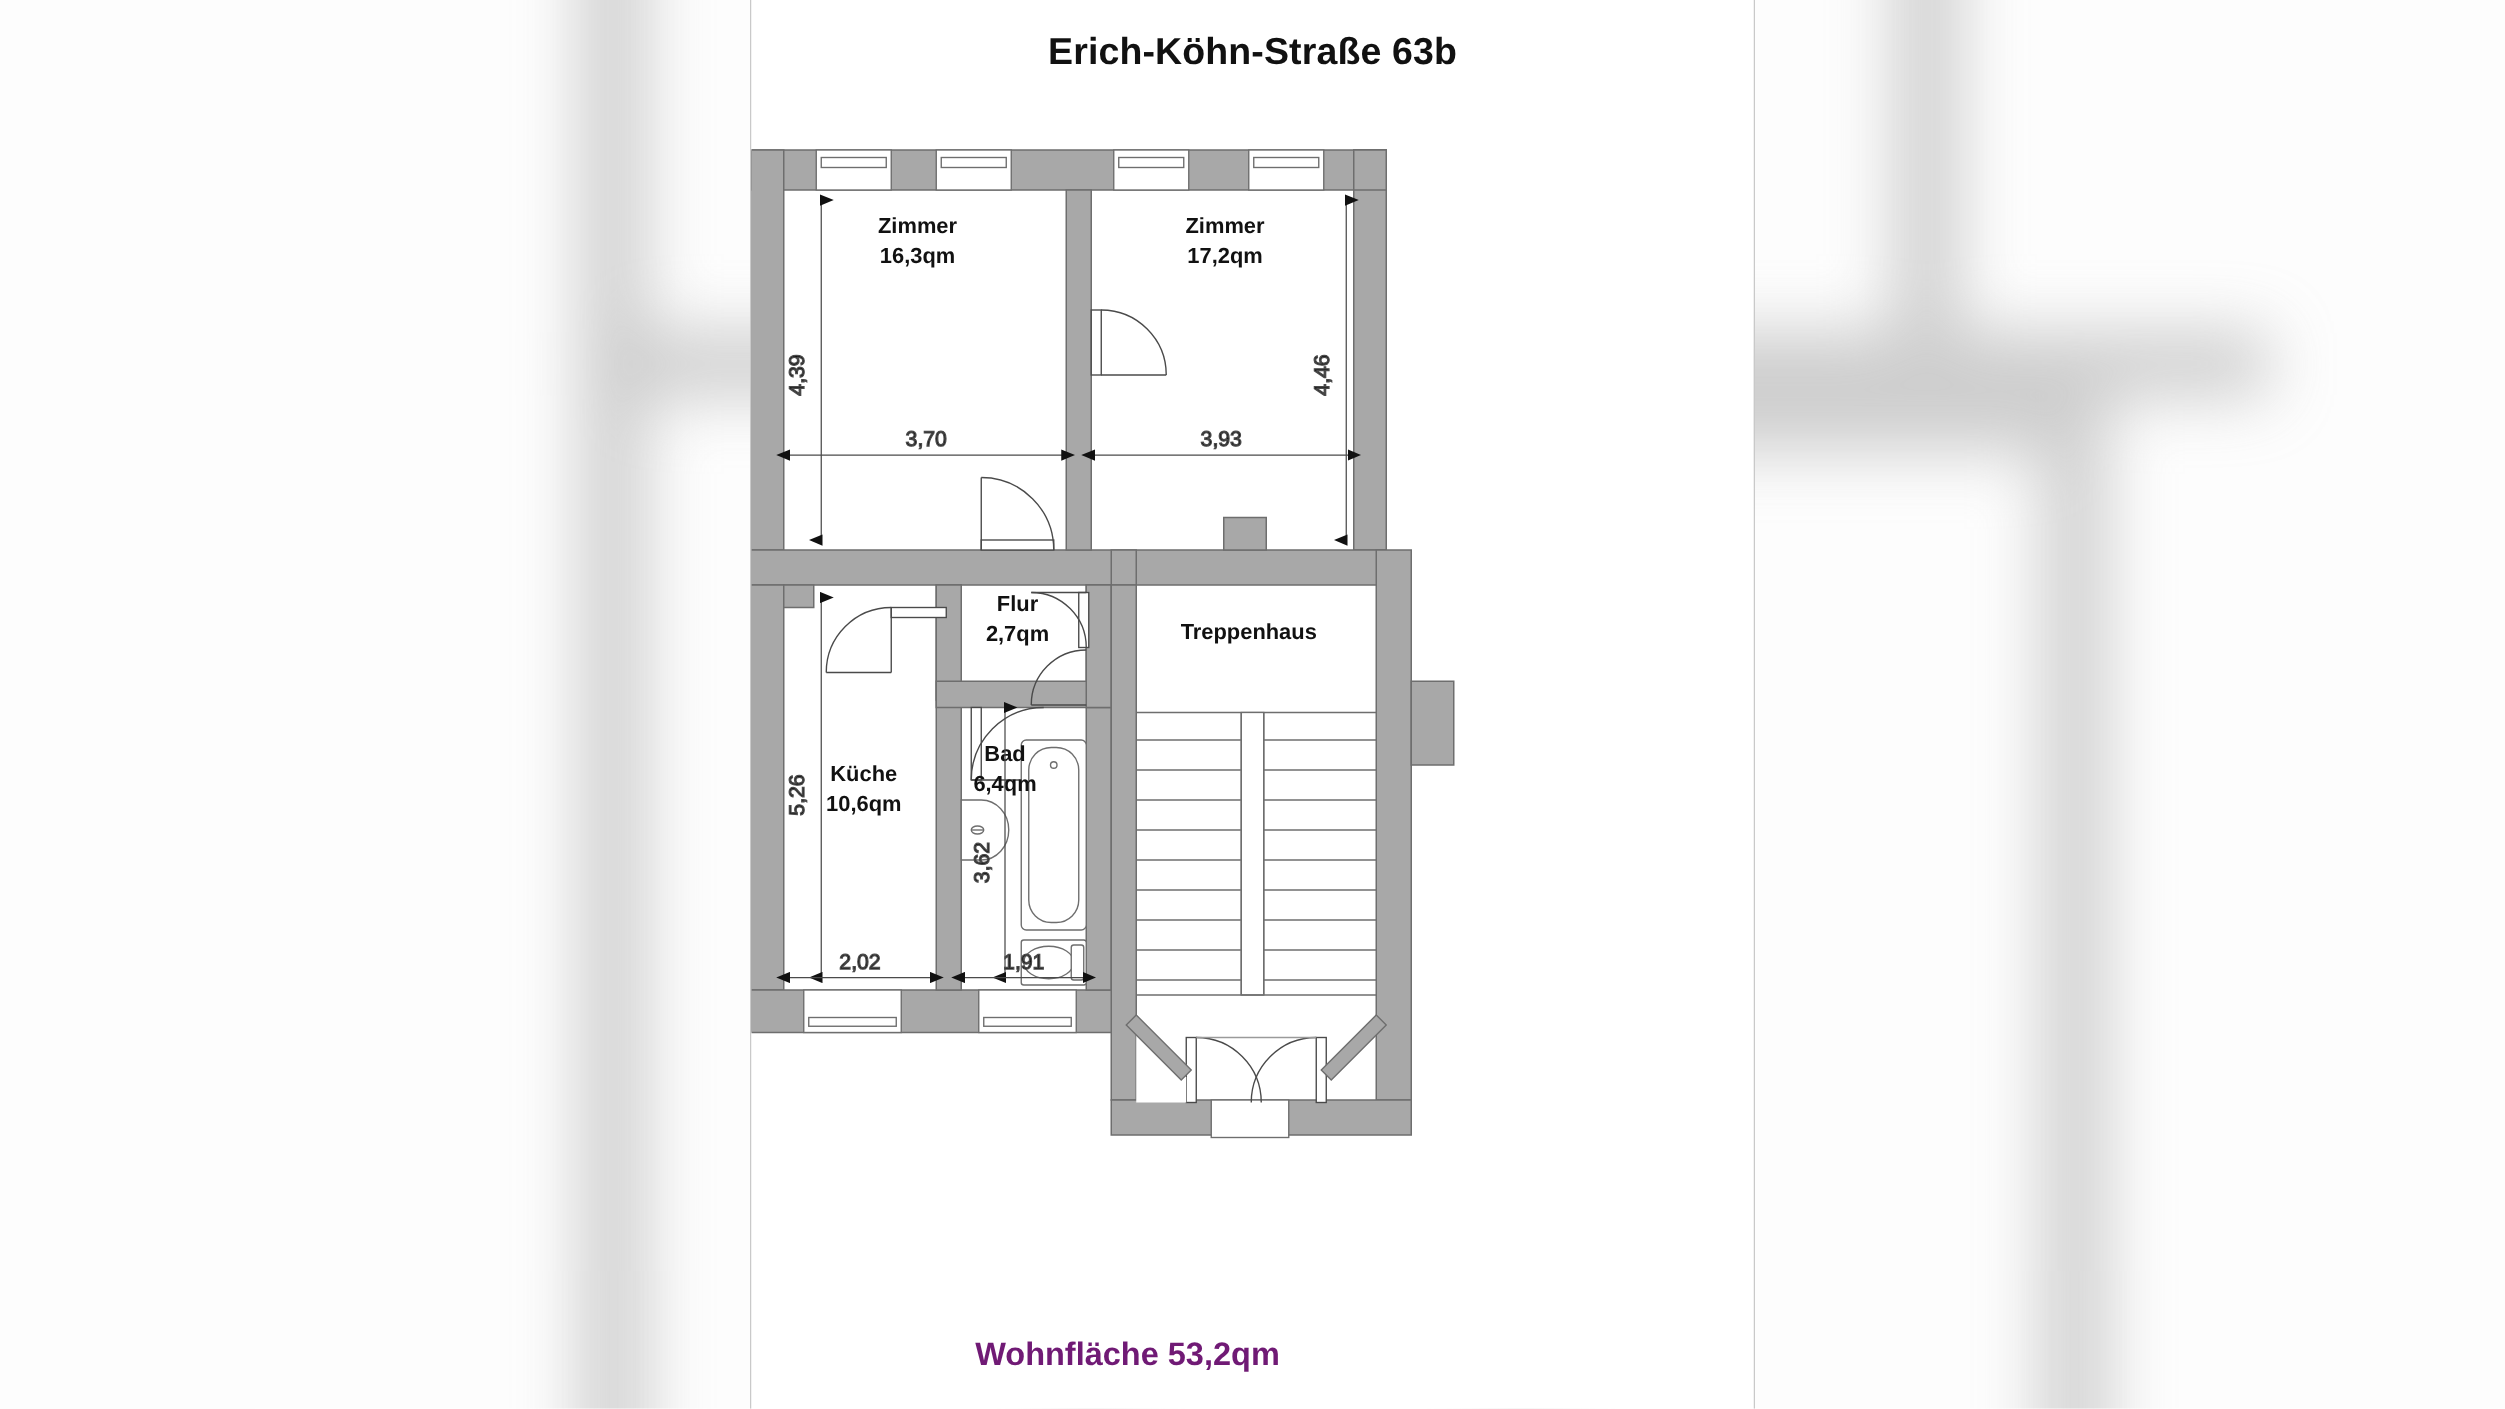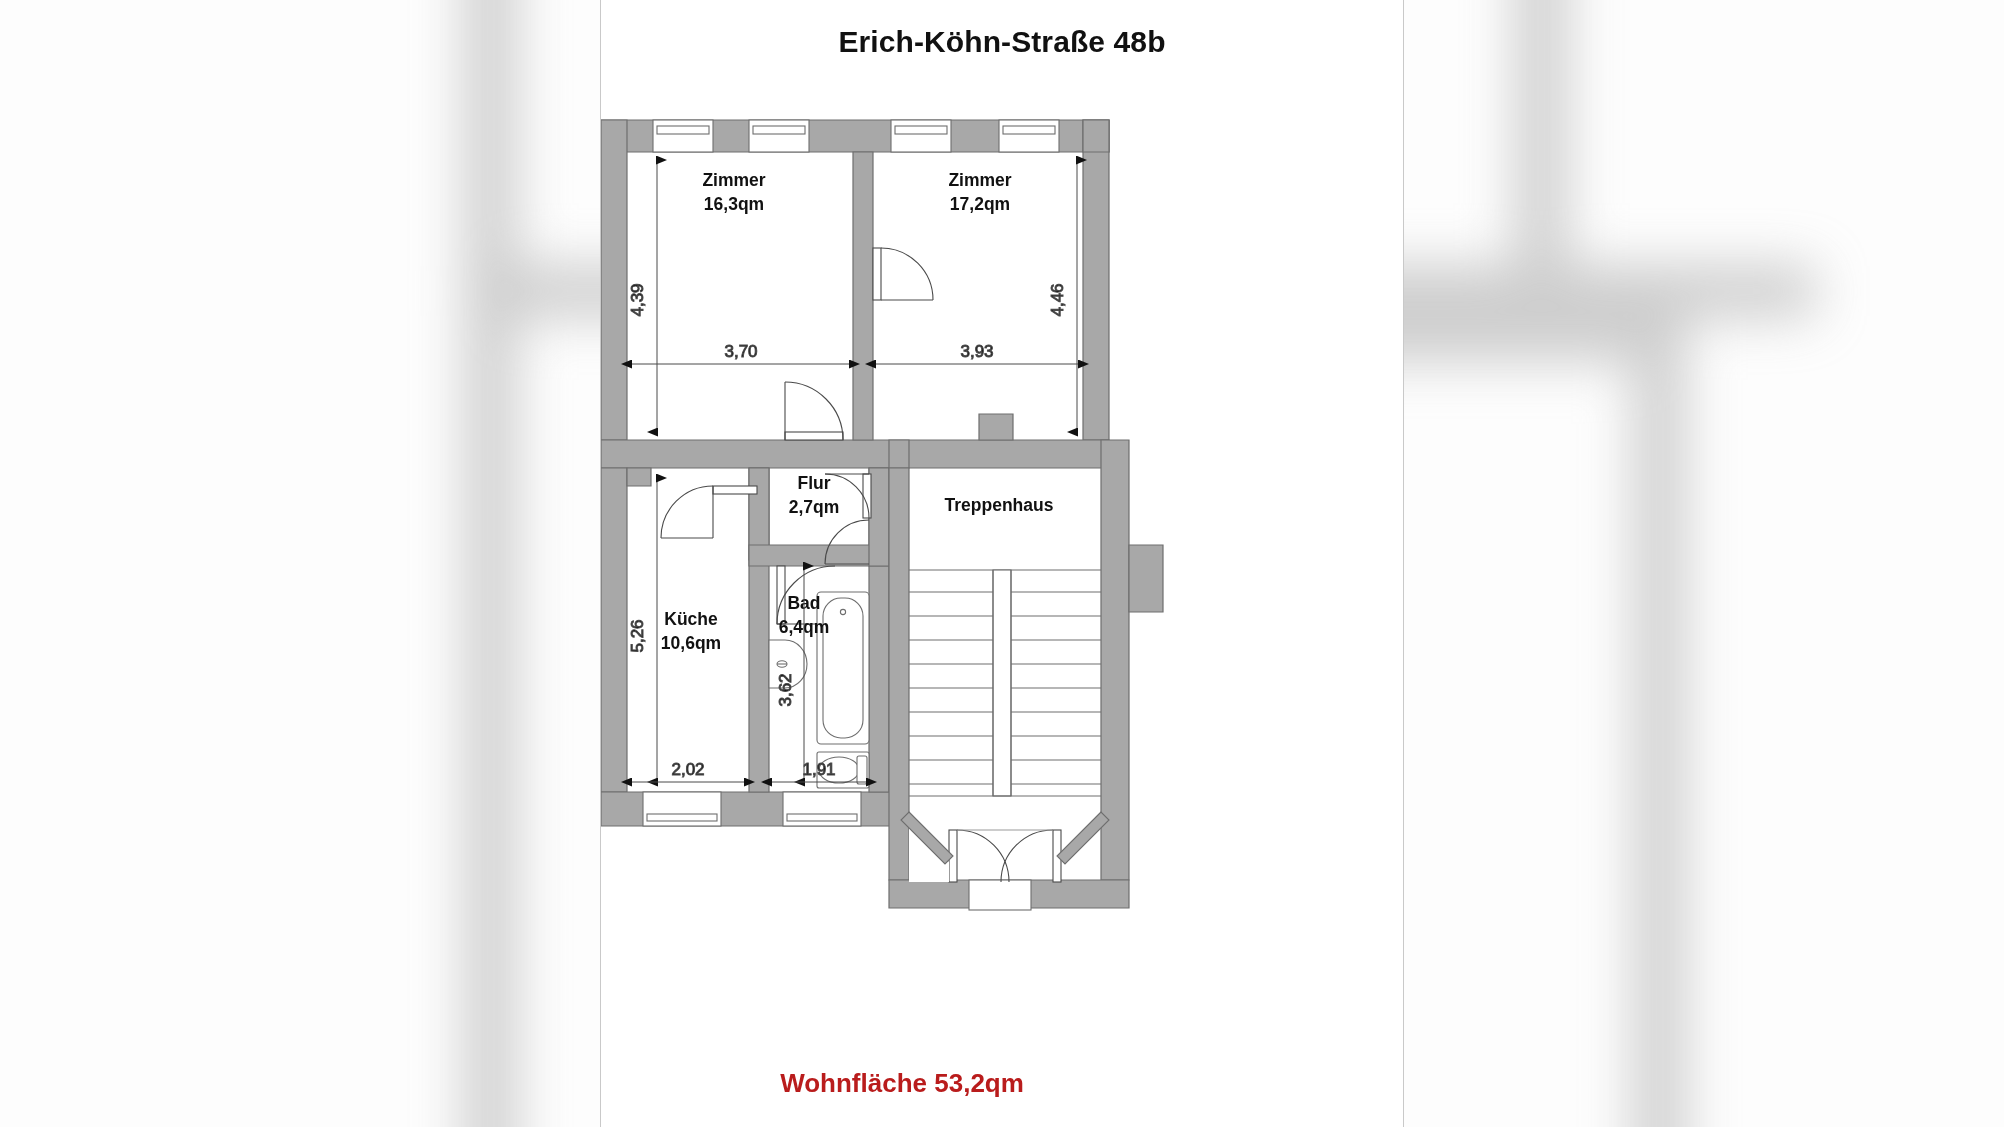--- a/index.html
+++ b/index.html
@@ -34,21 +34,21 @@
 
   
   .title{
     position:absolute;width:100%;text-align:center;
     font-weight:bold;color:#111;letter-spacing:.1px;
   }
   #title-1{top:25px;font-size:30px;}
   #title-2{top:62px;font-size:30px;}
   #footer-area{
     position:absolute;left:0;top:1068px;width:100%;
-    text-align:center;font-size:26px;font-weight:bold;color:#b91c1c;
+    text-align:center;font-size:26px;font-weight:bold;color:#701a75;
   }
   #footer-inner{display:inline-block;transform:translateX(-100px);}
 
   
   #plan{position:absolute;left:0;top:0;width:802px;height:1127px;}
 
   svg text{font-family:"Liberation Sans","DejaVu Sans",sans-serif;}
   .rm-name{font-size:17.5px;font-weight:bold;fill:#111;text-anchor:middle;}
   .rm-area{font-size:17.5px;font-weight:bold;fill:#111;text-anchor:middle;}
   .dim-t{font-size:17px;fill:#111;text-anchor:middle;}
@@ -75,21 +75,21 @@
       <path d="M370,520 h120 v14 h-120 z"></path>
     </g>
   </svg>
 </div>
 
 <div class="panel-edge" id="edge-left"></div>
 <div class="panel-edge" id="edge-right"></div>
 
 <div id="center-panel">
 
-  <div class="title" id="title-1">Erich-Köhn-Straße 48b</div>
+  <div class="title" id="title-1">Erich-Köhn-Straße 63b</div>
 
   <svg id="plan" viewBox="0 0 802 1127">
 
     <defs>
       <marker id="ah-start" markerWidth="11" markerHeight="9" refX="10" refY="4.5" orient="auto">
         <path d="M11,0 L11,9 L0,4.5 z" fill="#111"></path>
       </marker>
       <marker id="ah-end" markerWidth="11" markerHeight="9" refX="1" refY="4.5" orient="auto">
         <path d="M0,0 L0,9 L11,4.5 z" fill="#111"></path>
       </marker>

